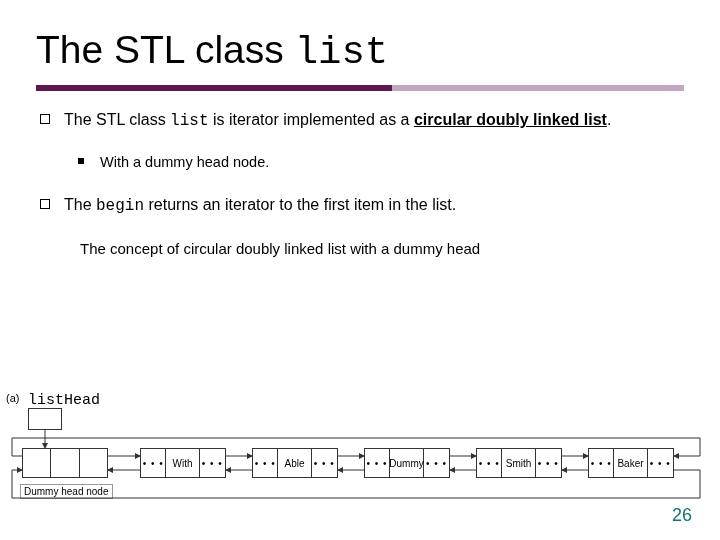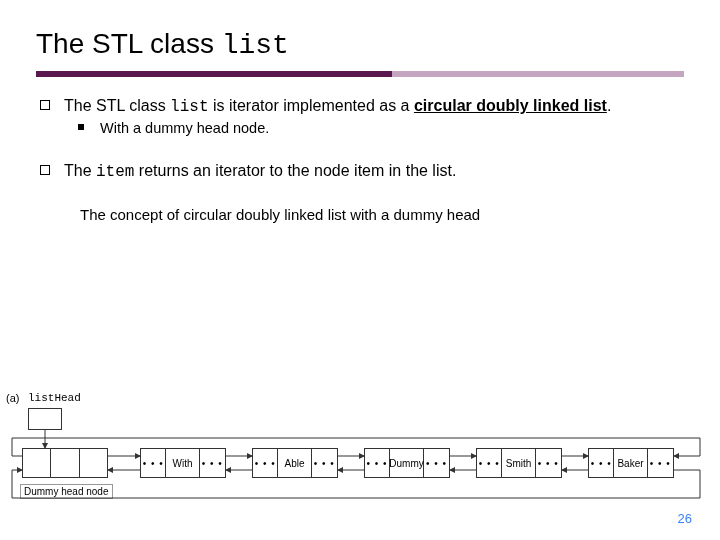--- a/index.html
+++ b/index.html
@@ -9,21 +9,21 @@
     background: #fff;
     font-family: Verdana, Geneva, sans-serif;
     color: #000;
     position: relative;
     overflow: hidden;
   }
   .slide {
     padding: 28px 36px 0 36px;
   }
   h1.title {
-    font-size: 28px;
+    font-size: 39px;
     font-weight: 400;
     margin-bottom: 10px;
     font-family: Verdana, sans-serif;
   }
   h1.title .mono {
     font-family: "Courier New", monospace;
   }
   .rule {
     height: 6px;
     width: 100%;
@@ -46,21 +46,21 @@
     content: "";
     position: absolute;
     left: 4px;
     top: 5px;
     width: 8px;
     height: 8px;
     border: 1px solid #000;
   }
   ul.sub {
     list-style: none;
-    margin-top: 0;
+    margin-top: 20px;
   }
   ul.sub > li {
     position: relative;
     padding-left: 36px;
     font-size: 14.5px;
   }
   ul.sub > li::before {
     content: "";
     position: absolute;
     left: 14px;
@@ -73,43 +73,43 @@
   .uline { text-decoration: underline; margin-top: 44px; }
   .bold { font-weight: 700; }
   .caption {
     font-size: 15px;
     margin: 6px 0 4px 44px;
   }
   .pagenum {
     position: absolute;
     right: 28px;
     bottom: 14px;
-    font-size: 13px;
-    color: #3b82f6;
+    font-size: 18px;
+    color: #0f766e;
   }
 
   
   .diagram-wrap {
     position: absolute;
     left: 0;
     right: 0;
     top: 398px;
     font-family: Arial, sans-serif;
   }
   .fig-label {
     position: absolute;
     left: 6px;
     top: -6px;
     font-size: 11px;
   }
   .listhead-label {
     position: absolute;
     left: 28px;
     top: -6px;
-    font-size: 11px;
+    font-size: 15px;
     font-family: "Courier New", monospace;
   }
   .diagram {
     position: relative;
     width: 720px;
     height: 120px;
   }
   .headbox {
     position: absolute;
     left: 28px; top: 10px;
@@ -169,21 +169,21 @@
   </div>
 
   <ul class="bullets">
     <li>
       <span>The STL class </span><span class="mono">list</span><span> is iterator implemented as a </span><span class="bold uline">circular doubly linked list</span><span>.</span>
       <ul class="sub">
         <li>With a dummy head node.</li>
       </ul>
     </li>
     <li>
-      <span>The </span><span class="mono">item</span><span> returns an iterator to the node item in the list.</span>
+      <span>The </span><span class="mono">begin</span><span> returns an iterator to the first item in the list.</span>
     </li>
   </ul>
 
   <div class="caption">The concept of circular doubly linked list with a dummy head</div>
 </div>
 
 <div class="diagram-wrap">
   <div class="fig-label">(a)</div>
   <div class="listhead-label">listHead</div>
   <div class="diagram">

